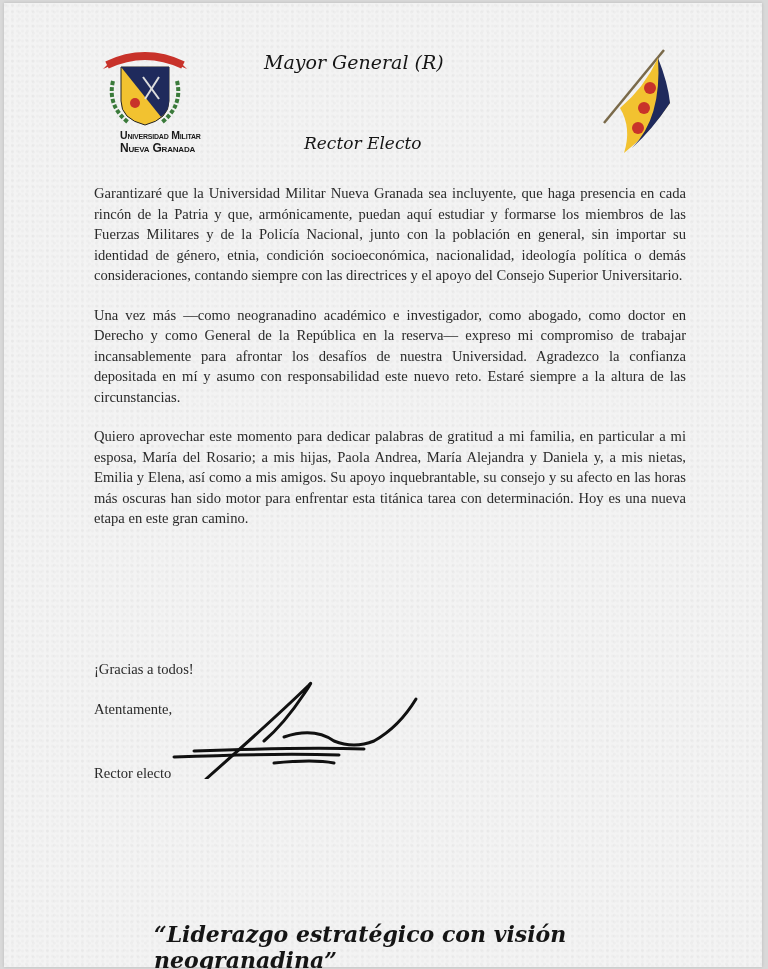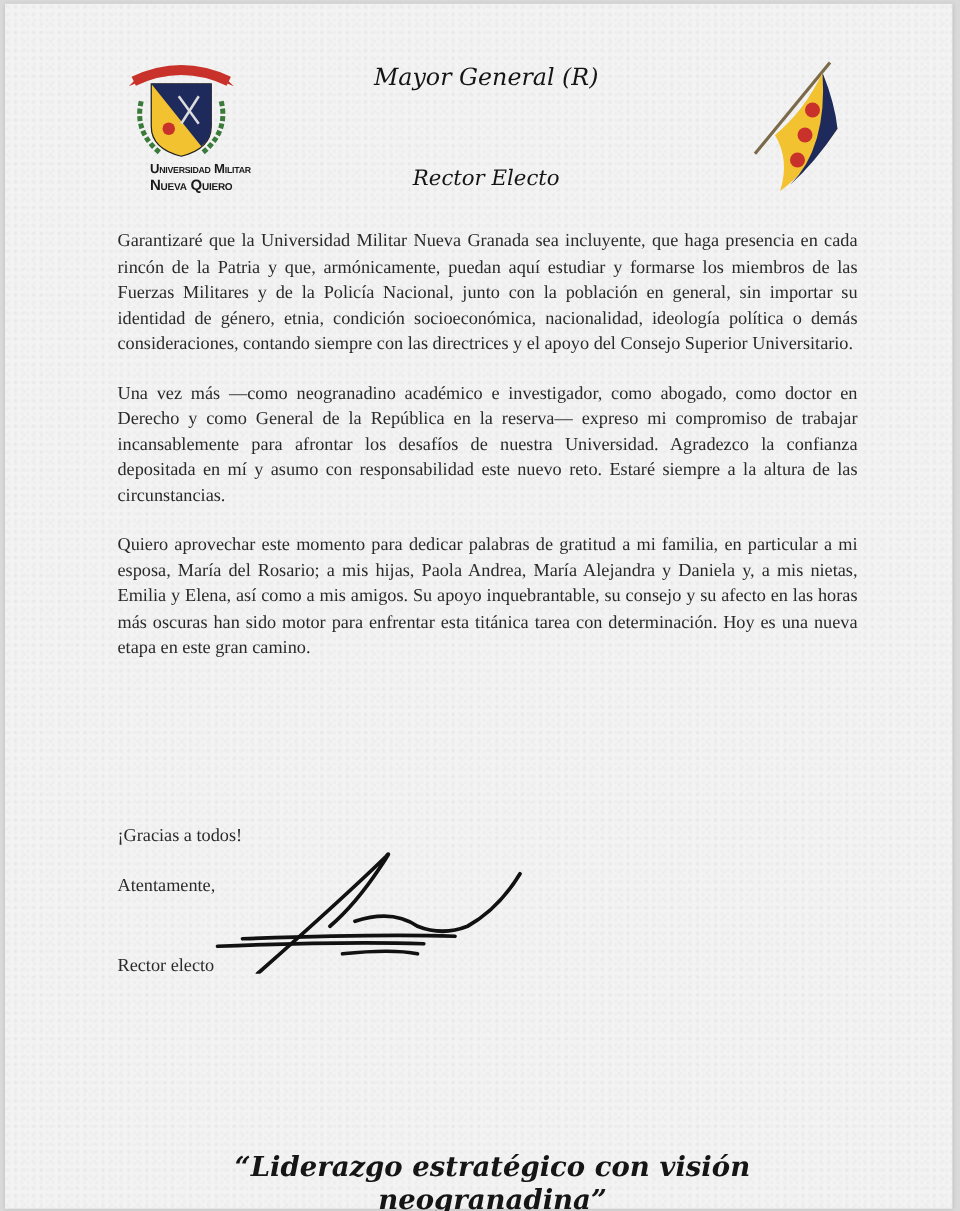--- a/index.html
+++ b/index.html
@@ -17,21 +17,21 @@
     box-shadow: 0 0 3px rgba(0,0,0,0.15);
   }
   .crest { position: absolute; left: 95px; top: 48px; width: 92px; }
   .crest svg { display: block; margin: 0 auto; }
   .uni-name {
     position: absolute; left: 90px; top: 126px; width: 110px;
     font-family: "Liberation Sans", sans-serif; font-size: 10.5px; line-height: 13px;
     color: #1a1a1a; font-variant: small-caps; font-weight: bold; letter-spacing: -0.2px; margin-left: 26px;
   }
   .uni-name .l2 { font-size: 12px; }
-  .script { font-family: "DejaVu Serif", serif; font-style: italic; color: #151515; position: absolute; text-align: center; }
+  .script { font-family: "DejaVu Serif", serif; font-style: italic; color: #151515; position: absolute; text-align: left; }
   .h-rank { left: 260px; top: 48px; width: 250px; font-size: 19px; }
   .h-name { left: 175px; top: 82px; width: 420px; font-size: 26px; font-weight: bold; letter-spacing: -0.5px; }
   .h-role { left: 300px; top: 130px; width: 170px; font-size: 17px; }
   .flag { position: absolute; left: 598px; top: 45px; }
   .body-text {
     position: absolute; left: 90px; top: 180px; width: 592px;
     font-size: 14.6px; line-height: 20.5px; color: #2a2a2a; text-align: justify;
     font-family: "Liberation Serif", serif;
   }
   .body-text p { margin: 0 0 19px 0; }
@@ -56,21 +56,21 @@
       <line x1="44" y1="26" x2="60" y2="48" stroke="#ddd" stroke-width="2"></line>
       <line x1="60" y1="26" x2="46" y2="48" stroke="#ddd" stroke-width="2"></line>
       <circle cx="36" cy="52" r="5" fill="#c8322a"></circle>
 
       <path d="M4 18 Q46 -2 88 18 L82 12 Q46 -6 10 12 Z" fill="#c8322a"></path>
       <path d="M8 14 Q46 -4 84 14" stroke="#c8322a" stroke-width="8" fill="none"></path>
     </svg>
   </div>
   <div class="uni-name">
     <div>Universidad Militar</div>
-    <div class="l2">Nueva Quiero</div>
+    <div class="l2">Nueva Granada</div>
   </div>
 
   <div class="script h-rank">Mayor General (R)</div>
   <div class="script h-role">Rector Electo</div>
 
   <div class="flag">
     <svg width="70" height="110" viewBox="0 0 70 110">
       <line x1="2" y1="75" x2="62" y2="2" stroke="#7a6a4a" stroke-width="2.5"></line>
       <path d="M56 10 Q42 40 18 60 Q30 80 22 105 Q48 85 68 55 Q62 35 56 10 Z" fill="#f2c230"></path>
       <path d="M56 10 Q66 35 68 55 Q50 82 30 100 Q60 70 56 10 Z" fill="#1f2a5c"></path>

